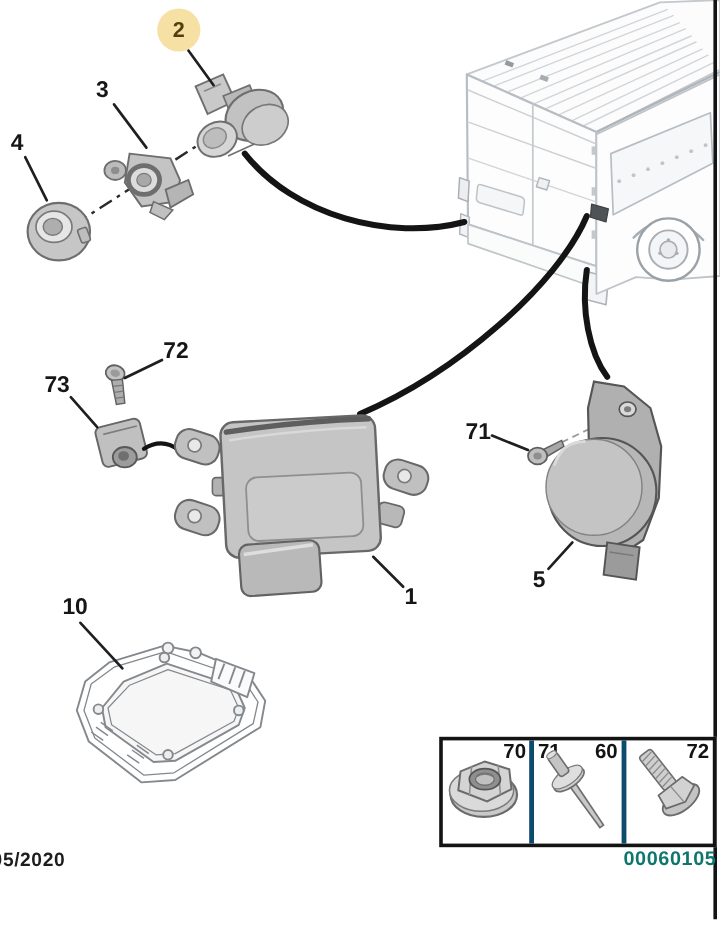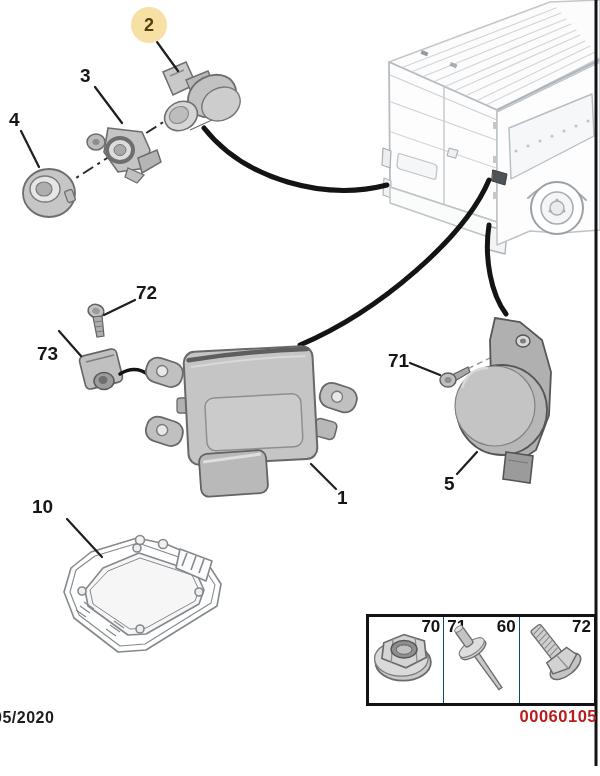--- a/index.html
+++ b/index.html
@@ -6,30 +6,30 @@
   body{width:600px;height:776px;position:relative;overflow:hidden;background:#ffffff;
        font-family:"Liberation Sans","DejaVu Sans",sans-serif;}
   .stage{position:absolute;left:0;top:0;width:600px;height:776px;}
   svg{position:absolute;left:0;top:0;}
   .callout{position:absolute;font-weight:bold;font-size:19px;color:#161616;line-height:1;}
   .hl-circle{position:absolute;left:131px;top:7px;width:36px;height:36px;border-radius:50%;
              background:#f7e0a3;display:flex;align-items:center;justify-content:center;
              font-weight:bold;font-size:18px;color:#51400f;}
   .ftable{position:absolute;left:366px;top:614px;width:231px;height:92px;background:#fff;
           border:3px solid #131313;box-sizing:border-box;display:flex;}
-  .fcell{position:relative;flex:1;border-right:1px solid #0c4a6e;display:flex;
+  .fcell{position:relative;flex:1;border-right:4px solid #0c4a6e;display:flex;
          align-items:center;justify-content:center;}
   .fcell:last-child{border-right:none;}
   .fl{position:absolute;top:1px;font-weight:bold;font-size:17px;color:#131313;line-height:1;}
   .fl.right{right:3px;}
   .fl.left{left:3px;}
   .footer-date{position:absolute;left:-7px;top:709px;font-weight:bold;font-size:16px;
                color:#1d1d1d;letter-spacing:.5px;}
   .footer-doc{position:absolute;right:3px;top:707px;font-weight:bold;font-size:16.5px;
-              color:#b91c1c;letter-spacing:.5px;}
+              color:#0f766e;letter-spacing:.5px;}
 </style>
 </head>
 <body>
 
 <div class="stage">
 
 <svg width="600" height="776" viewBox="0 0 600 776">
 
   <g stroke-linejoin="round" stroke-linecap="round">
 
@@ -230,25 +230,25 @@
 
   <line x1="596" y1="0" x2="596" y2="766" stroke="#141414" stroke-width="3"></line>
 </svg>
 
 <div class="hl-circle">
   <span>2</span>
 </div>
 <div class="callout" style="left:80px;top:66px;">3</div>
 <div class="callout" style="left:9px;top:110px;">4</div>
 <div class="callout" style="left:136px;top:283px;">72</div>
-<div class="callout" style="left:37px;top:312px;margin-top:32px;">73</div>
+<div class="callout" style="left:37px;top:312px;">73</div>
 <div class="callout" style="left:337px;top:488px;">1</div>
 <div class="callout" style="left:388px;top:351px;">71</div>
 <div class="callout" style="left:444px;top:474px;">5</div>
-<div class="callout" style="left:32px;top:497px;">10</div>
+<div class="callout" style="left:52px;top:497px;">10</div>
 
 <div class="ftable">
   <div class="fcell">
     <span class="fl right">70</span>
     <svg width="72" height="72" viewBox="0 0 78 78">
       <ellipse cx="37" cy="49" rx="30" ry="20" fill="#c9c9c9" stroke="#6b6b6b" stroke-width="2"></ellipse>
       <ellipse cx="35" cy="45" rx="29" ry="19" fill="#dadada" stroke="#7a7a7a" stroke-width="1.4"></ellipse>
       <path d="M14,45 L16,28 L38,19 L60,26 L62,44 L40,55 Z" fill="#d4d4d4" stroke="#6b6b6b" stroke-width="1.8"></path>
       <line x1="26" y1="23" x2="24" y2="50" stroke="#8c8c8c" stroke-width="1.4"></line>
       <line x1="50" y1="22" x2="52" y2="49" stroke="#8c8c8c" stroke-width="1.4"></line>

